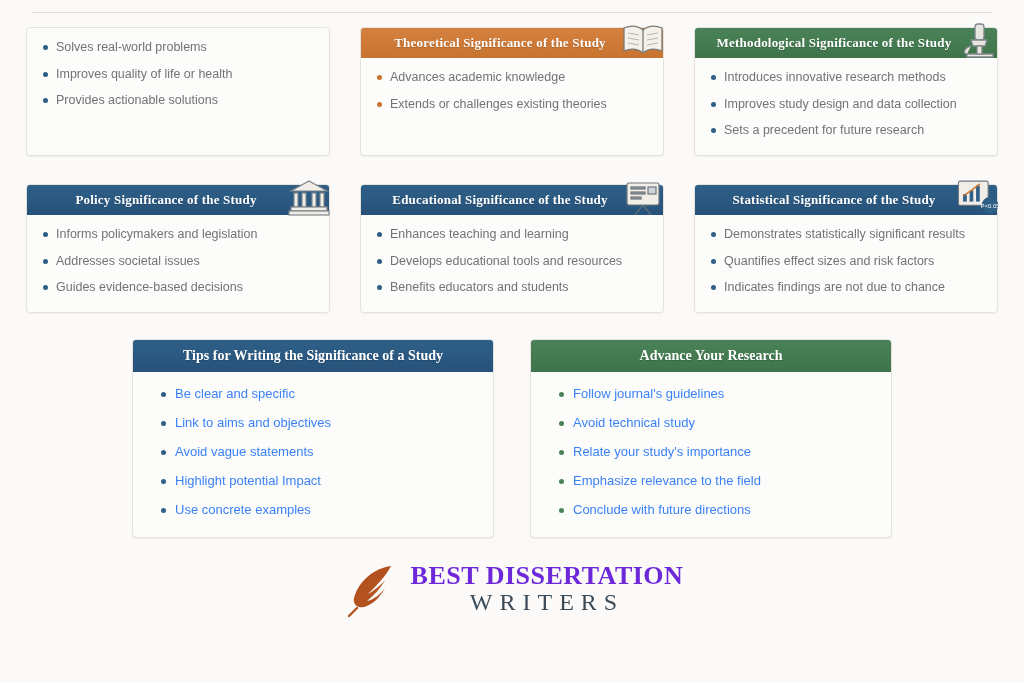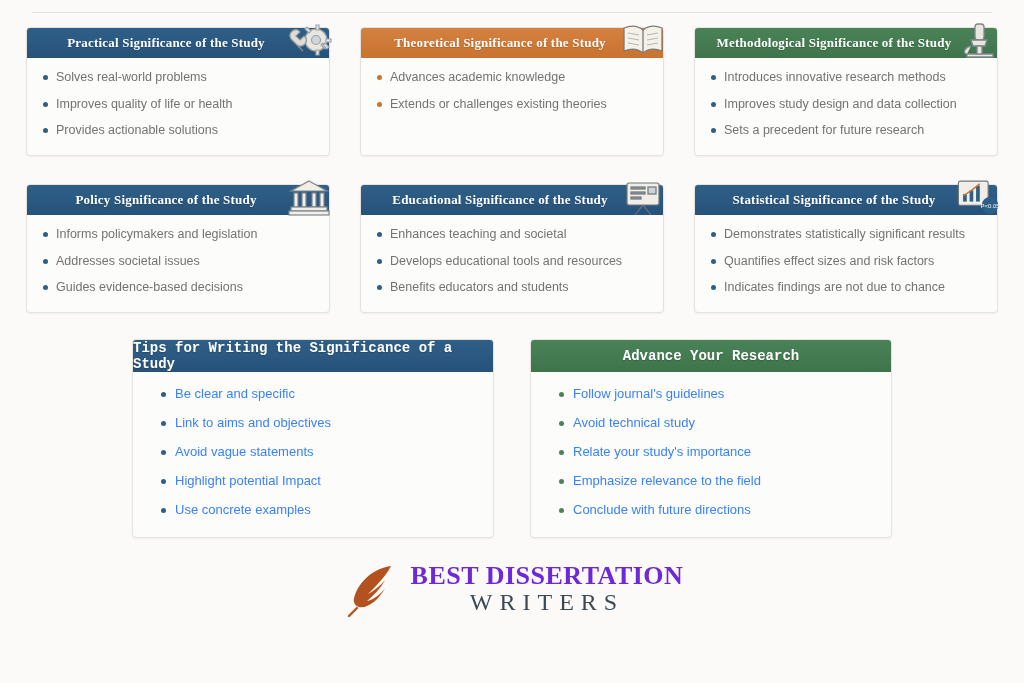--- a/index.html
+++ b/index.html
@@ -138,21 +138,21 @@
   }
   .panel-header {
     height: 32px;
     display: flex;
     align-items: center;
     justify-content: center;
     border-radius: 3px 3px 0 0;
     color: #fff;
     font-size: 14px;
     font-weight: bold;
-    font-family: Liberation Mono, monospace;
+    font-family: Liberation Serif, serif;
     text-shadow: 0 1px 1px rgba(0,0,0,0.18);
   }
   .panel-body { padding: 14px 18px 16px 26px; }
   .panel ul { list-style: none; margin: 0; padding: 0; }
   .panel li {
     font-size: 13px;
     color: #3b82f6;
     padding: 0 0 0 16px;
     margin-bottom: 14px;
     position: relative;
@@ -195,41 +195,20 @@
 </head>
 <body>
 
 <div class="page">
 
   <div class="title-rule"></div>
 
   <div class="grid">
 
     <div class="card">
-      <div class="card-header hdr-navy">
-        <span class="htext">Practical Significance of the Study</span>
-        <span class="card-icon">
-          <svg width="52" height="46" viewBox="0 0 52 46">
-            <g fill="#e9e6df" stroke="#9aa3ab" stroke-width="1.2">
-              <circle cx="33" cy="24" r="11"></circle>
-              <circle cx="33" cy="24" r="4.5" fill="#cfd4d8"></circle>
-              <path d="M33 9 l3 0 0 5 -3 0 z"></path>
-              <path d="M33 34 l3 0 0 5 -3 0 z"></path>
-              <path d="M18 23 l0 3 5 0 0 -3 z"></path>
-              <path d="M43 23 l0 3 5 0 0 -3 z"></path>
-              <path d="M22 13 l2 -2 4 4 -2 2 z"></path>
-              <path d="M38 29 l2 -2 4 4 -2 2 z"></path>
-              <path d="M28 11 l-2 2 4 4 2 -2 z" transform="translate(14,16)"></path>
-            </g>
-            <g fill="#dfdcd5" stroke="#8d959c" stroke-width="1.2">
-              <path d="M20 35 L8 23 a6 6 0 0 1 7 -9 l2 2 -4 4 4 4 4 -4 2 2 a6 6 0 0 1 -9 7 z"></path>
-            </g>
-          </svg>
-        </span>
-      </div>
       <div class="card-body">
         <ul class="dot-navy">
           <li>Solves real-world problems</li>
           <li>Improves quality of life or health</li>
           <li>Provides actionable solutions</li>
         </ul>
       </div>
     </div>
 
     <div class="card">
@@ -320,21 +299,21 @@
               <rect x="14" y="24" width="10" height="2" fill="#9aa3ab"></rect>
               <rect x="31" y="14" width="8" height="7" fill="#cfd4d8"></rect>
               <path d="M26 32 L18 42"></path>
                 <path d="M26 32 L34 42"></path>
             </g>
           </svg>
         </span>
       </div>
       <div class="card-body">
         <ul class="dot-navy">
-          <li>Enhances teaching and societal</li>
+          <li>Enhances teaching and learning</li>
           <li>Develops educational tools and resources</li>
           <li>Benefits educators and students</li>
         </ul>
       </div>
     </div>
 
     <div class="card">
       <div class="card-header hdr-navy">
         <span class="htext">Statistical Significance of the Study</span>
         <span class="card-icon">

